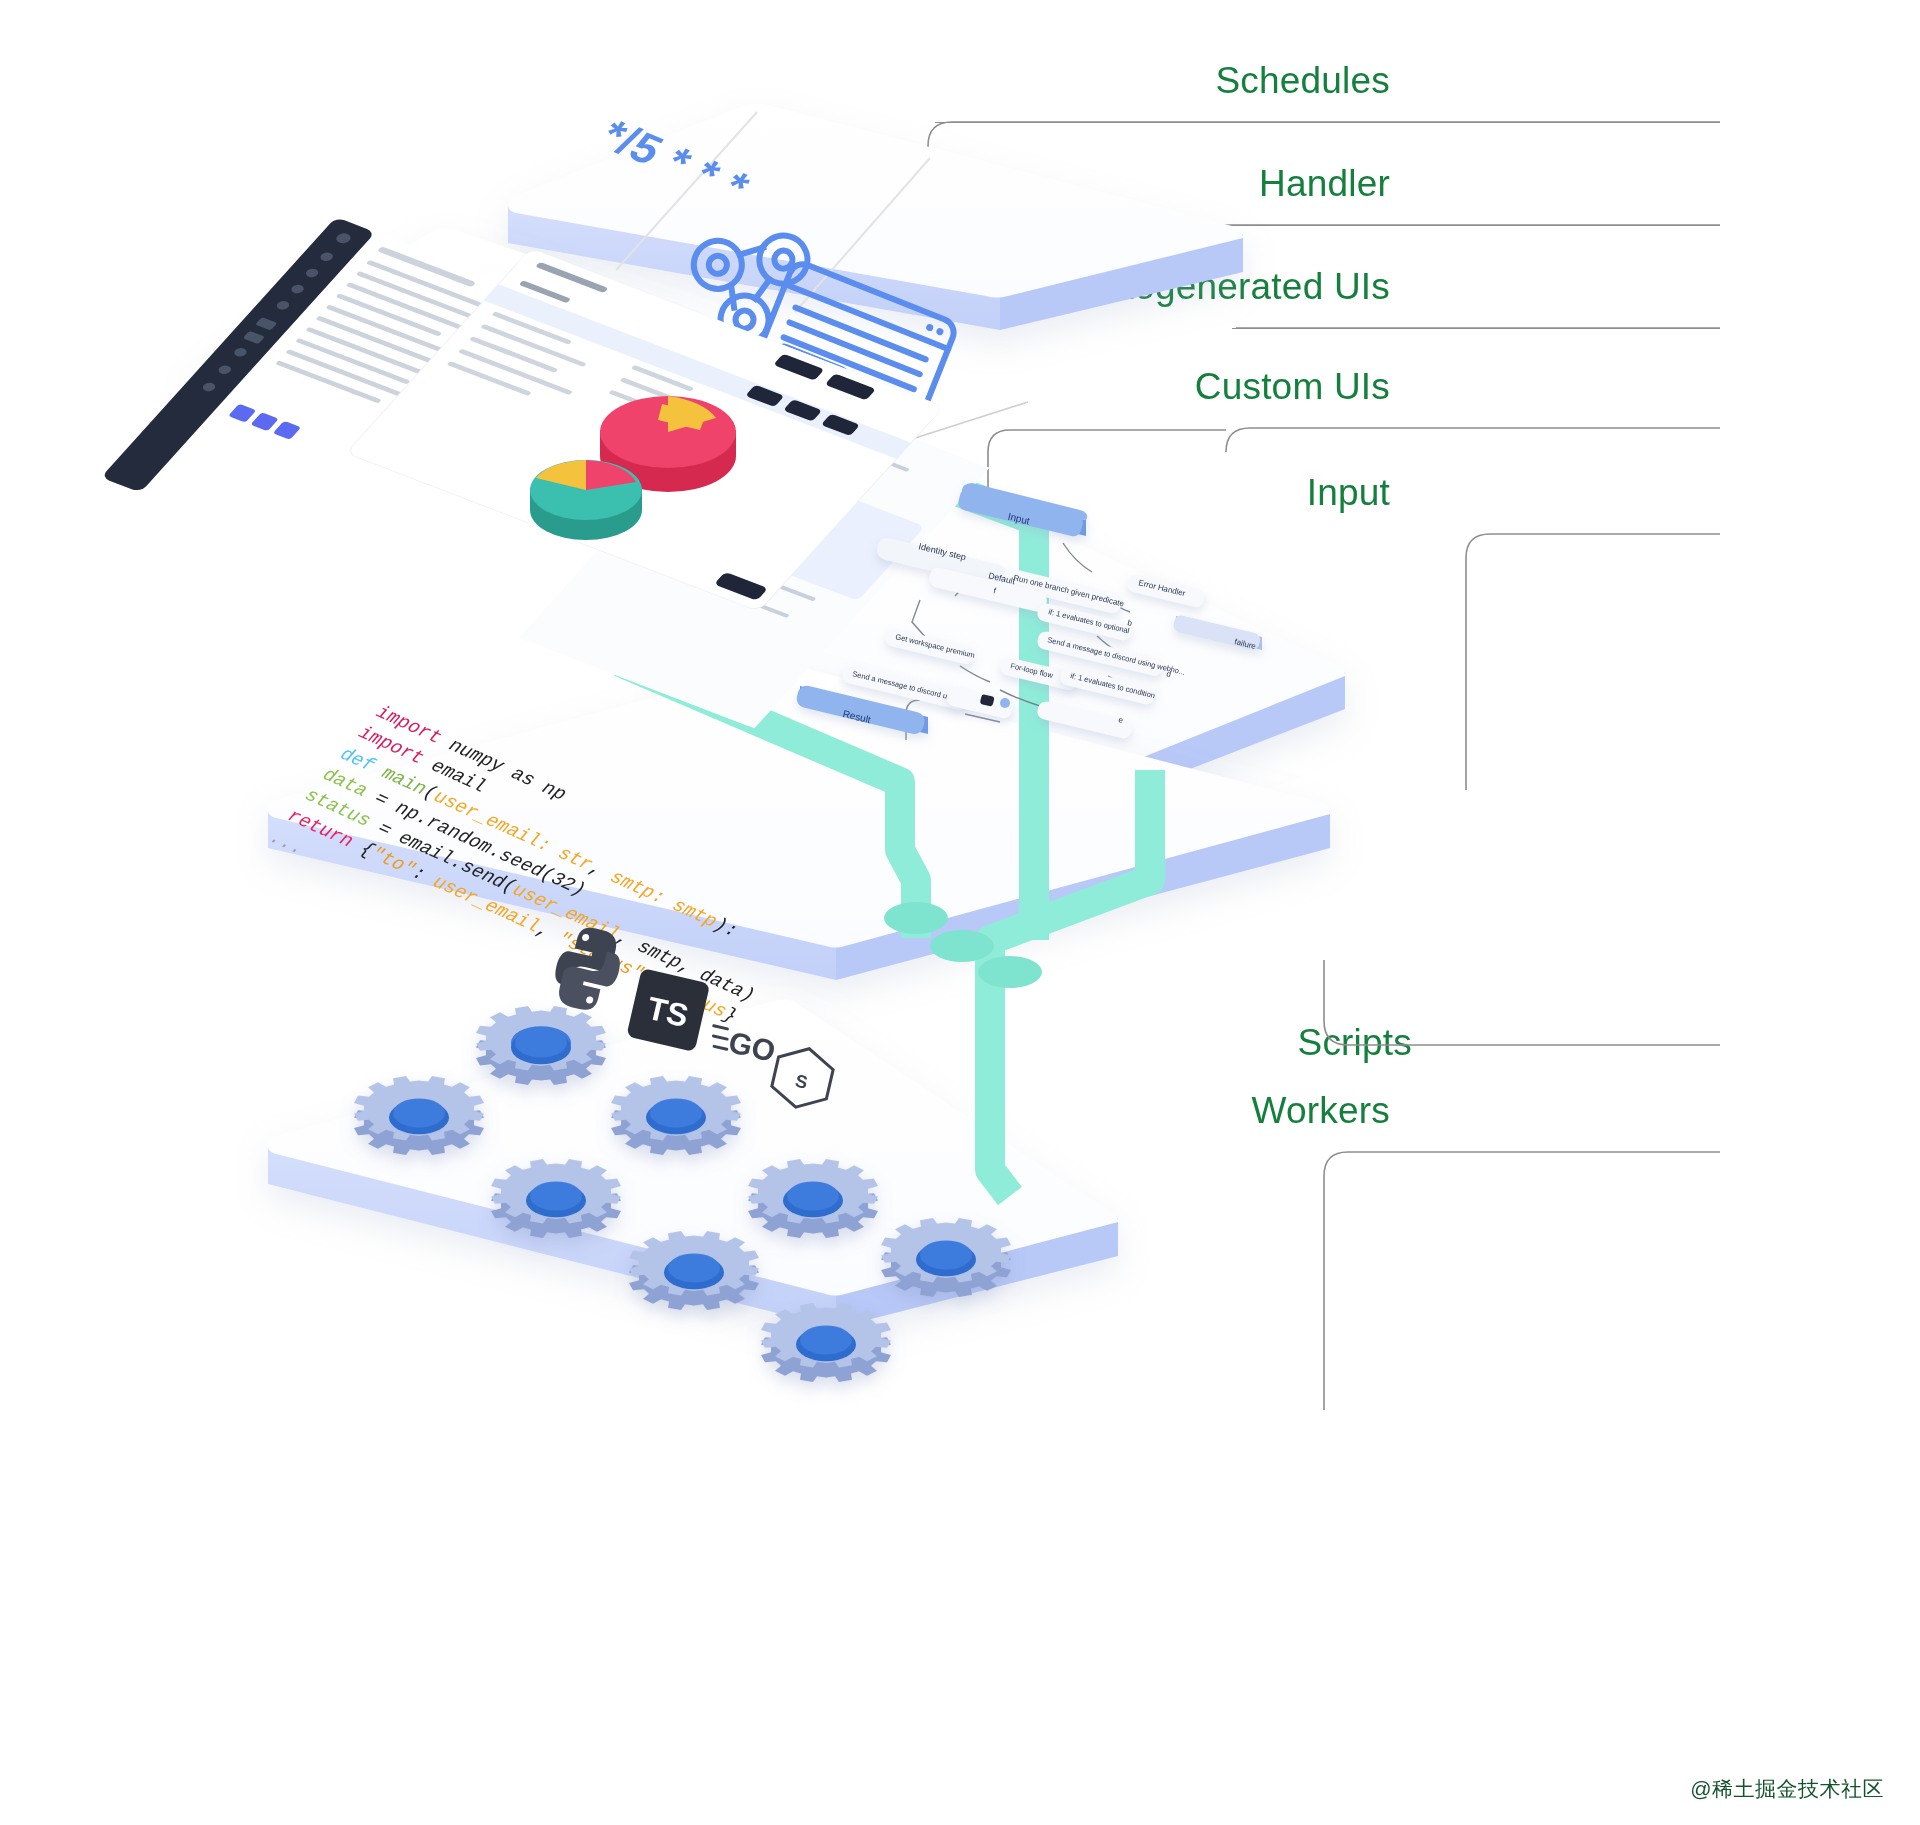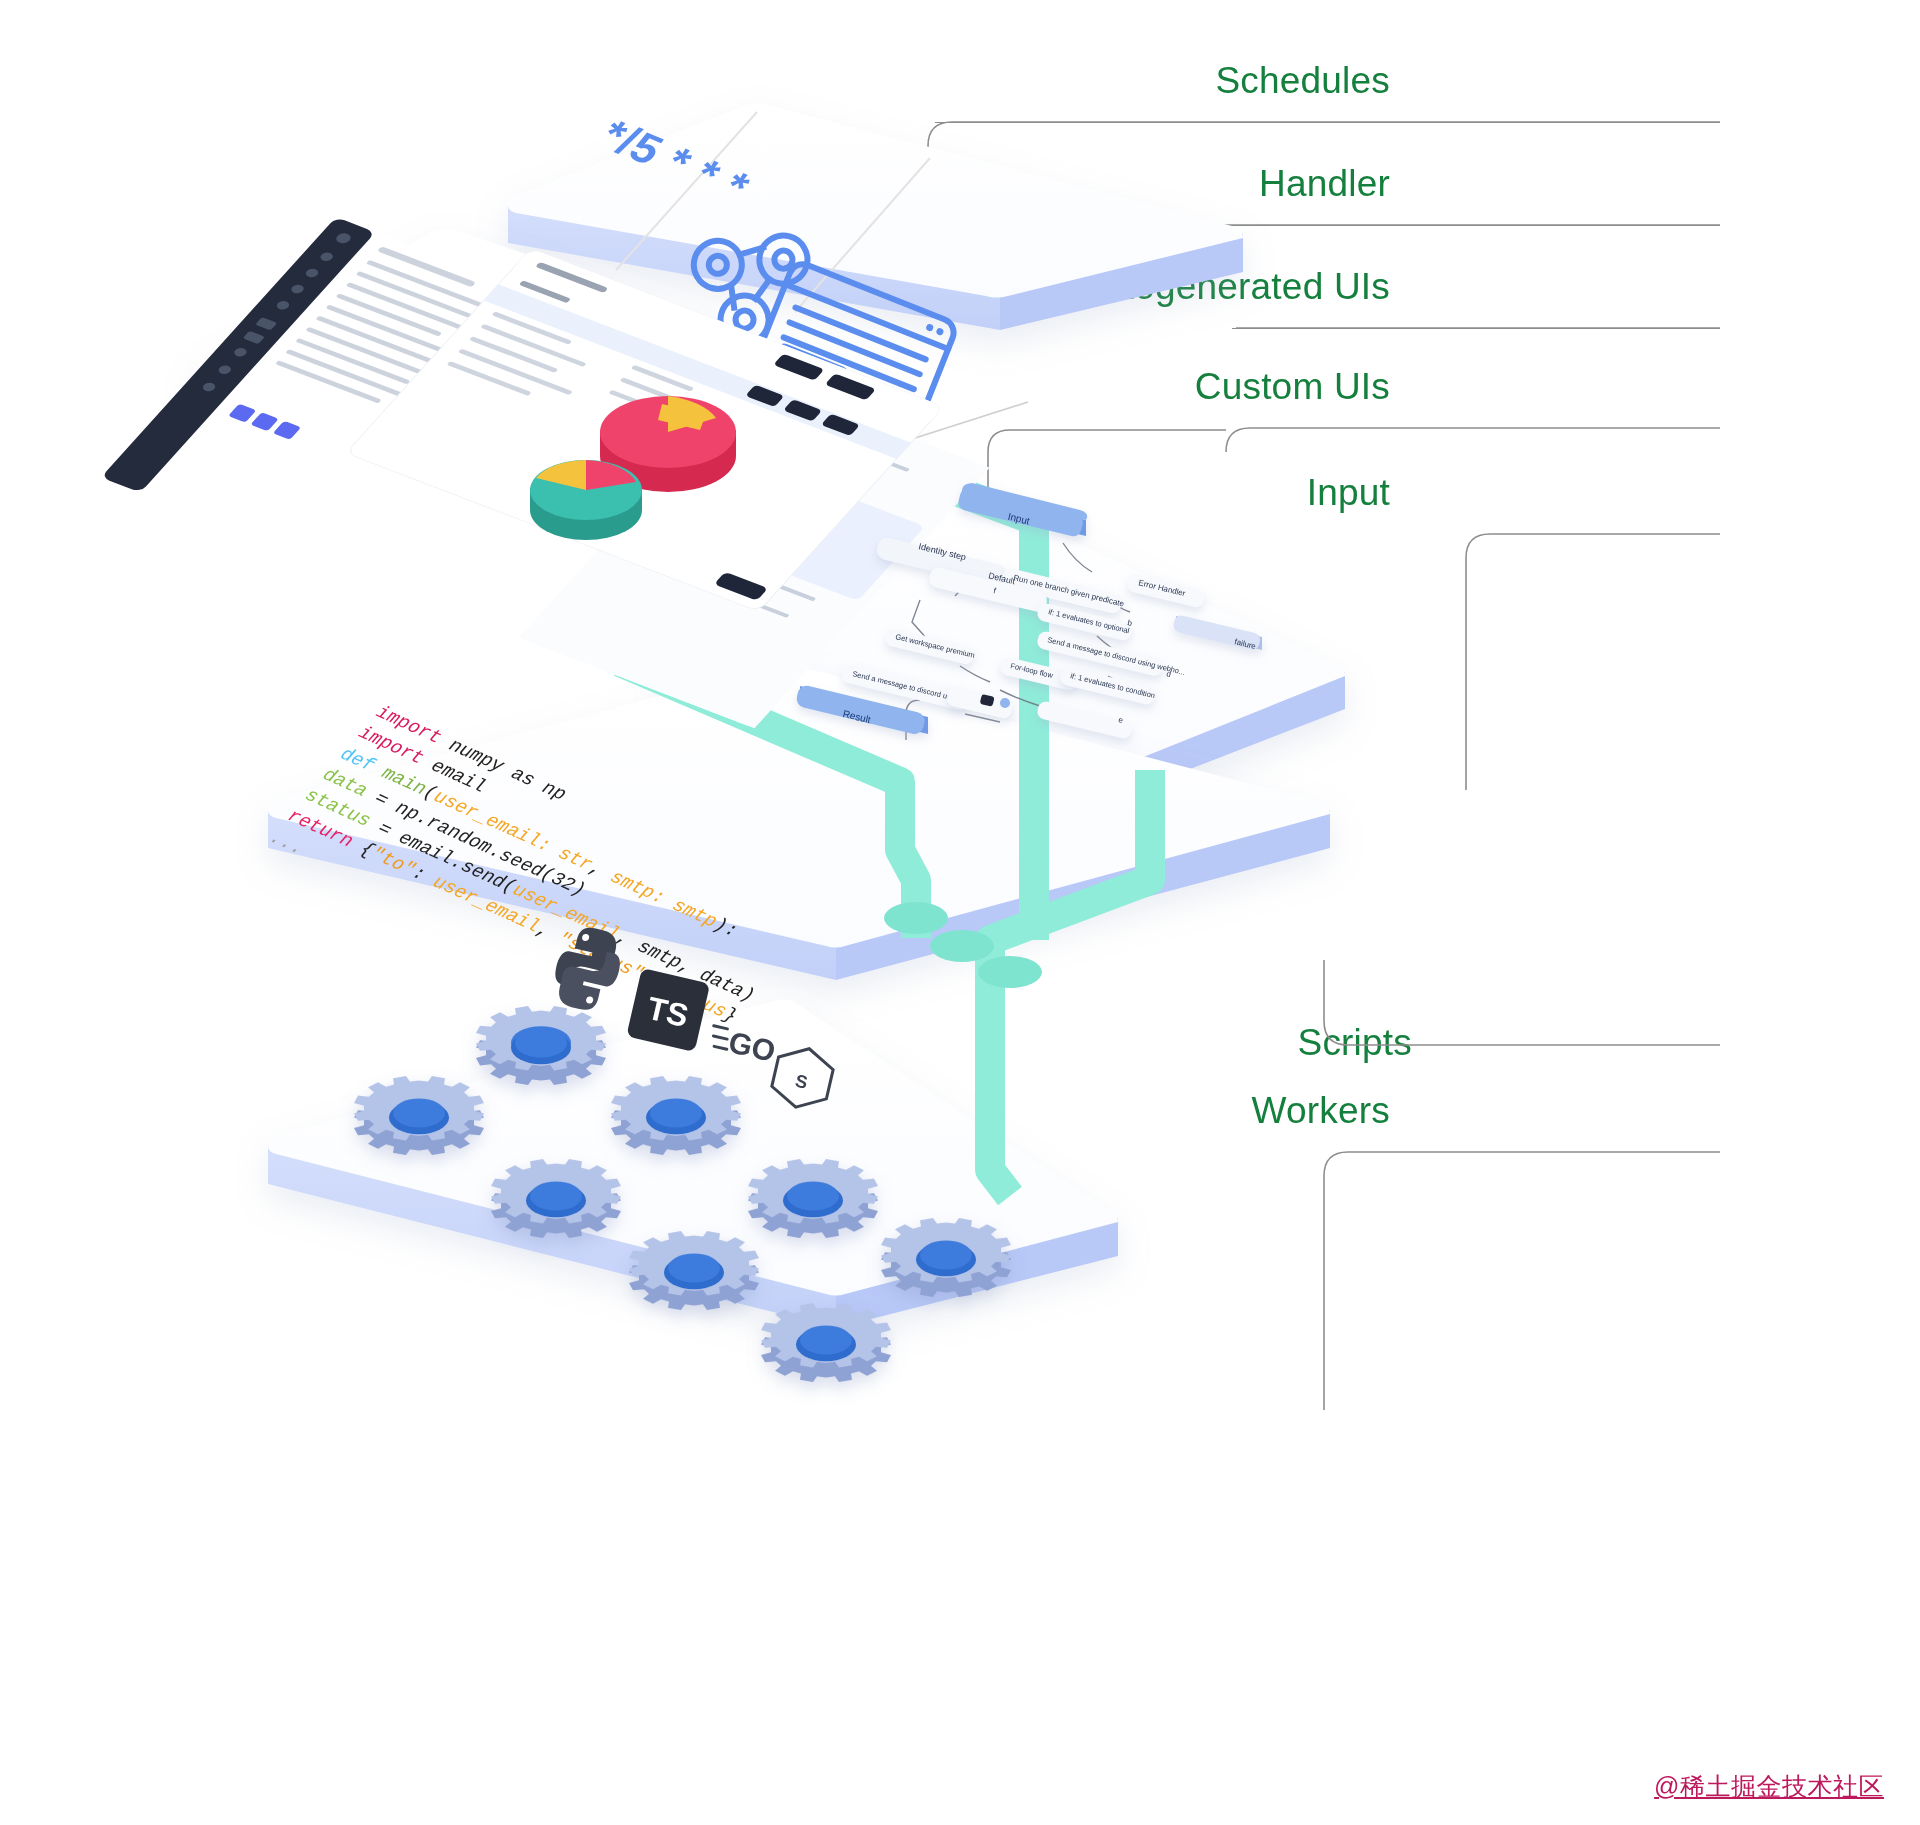--- a/index.html
+++ b/index.html
@@ -84,25 +84,24 @@
 
   
   .langs { position: absolute; }
   .langs svg { display: block; overflow: visible; }
 
   
   .watermark {
     position: absolute;
     right: 36px;
     bottom: 22px;
-    color: #be185d;
-    font-size: 25px;
+    color: #14532d;
+    font-size: 21px;
     letter-spacing: .5px;
     white-space: nowrap;
-    text-decoration: underline;
   }
 </style>
 </head>
 <body>
 
 <div id="stage">
 
   <div class="label" style="right:530px; top:62px;">
     <span>Schedules</span>
   </div>

